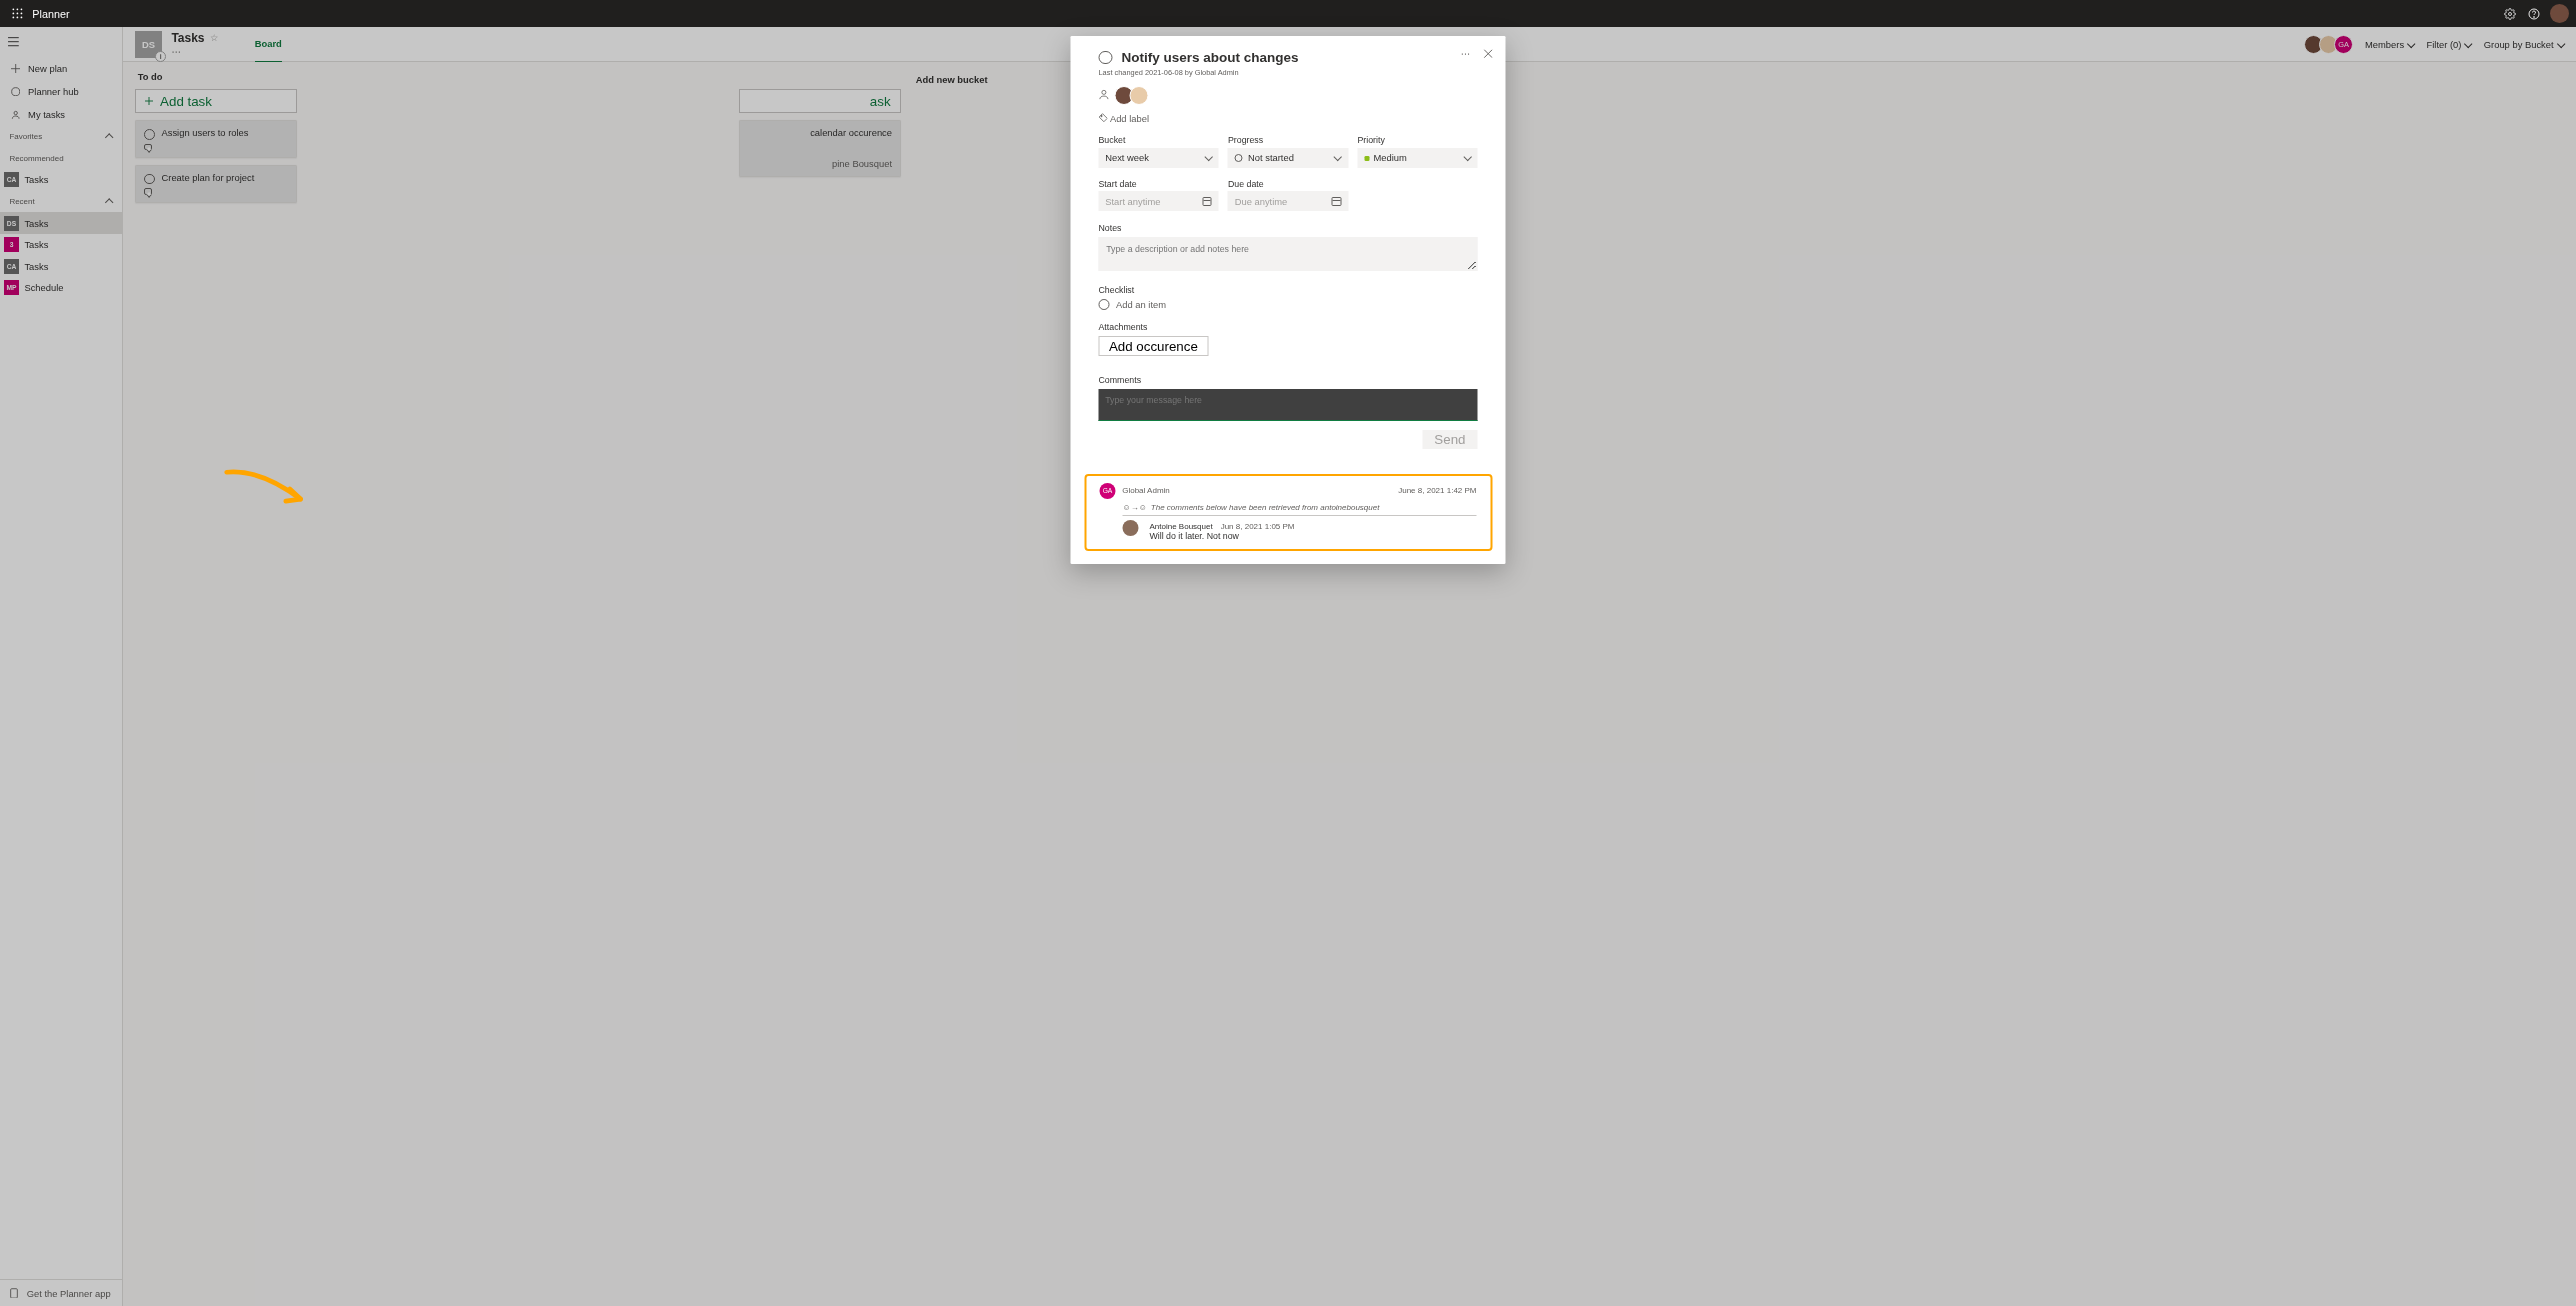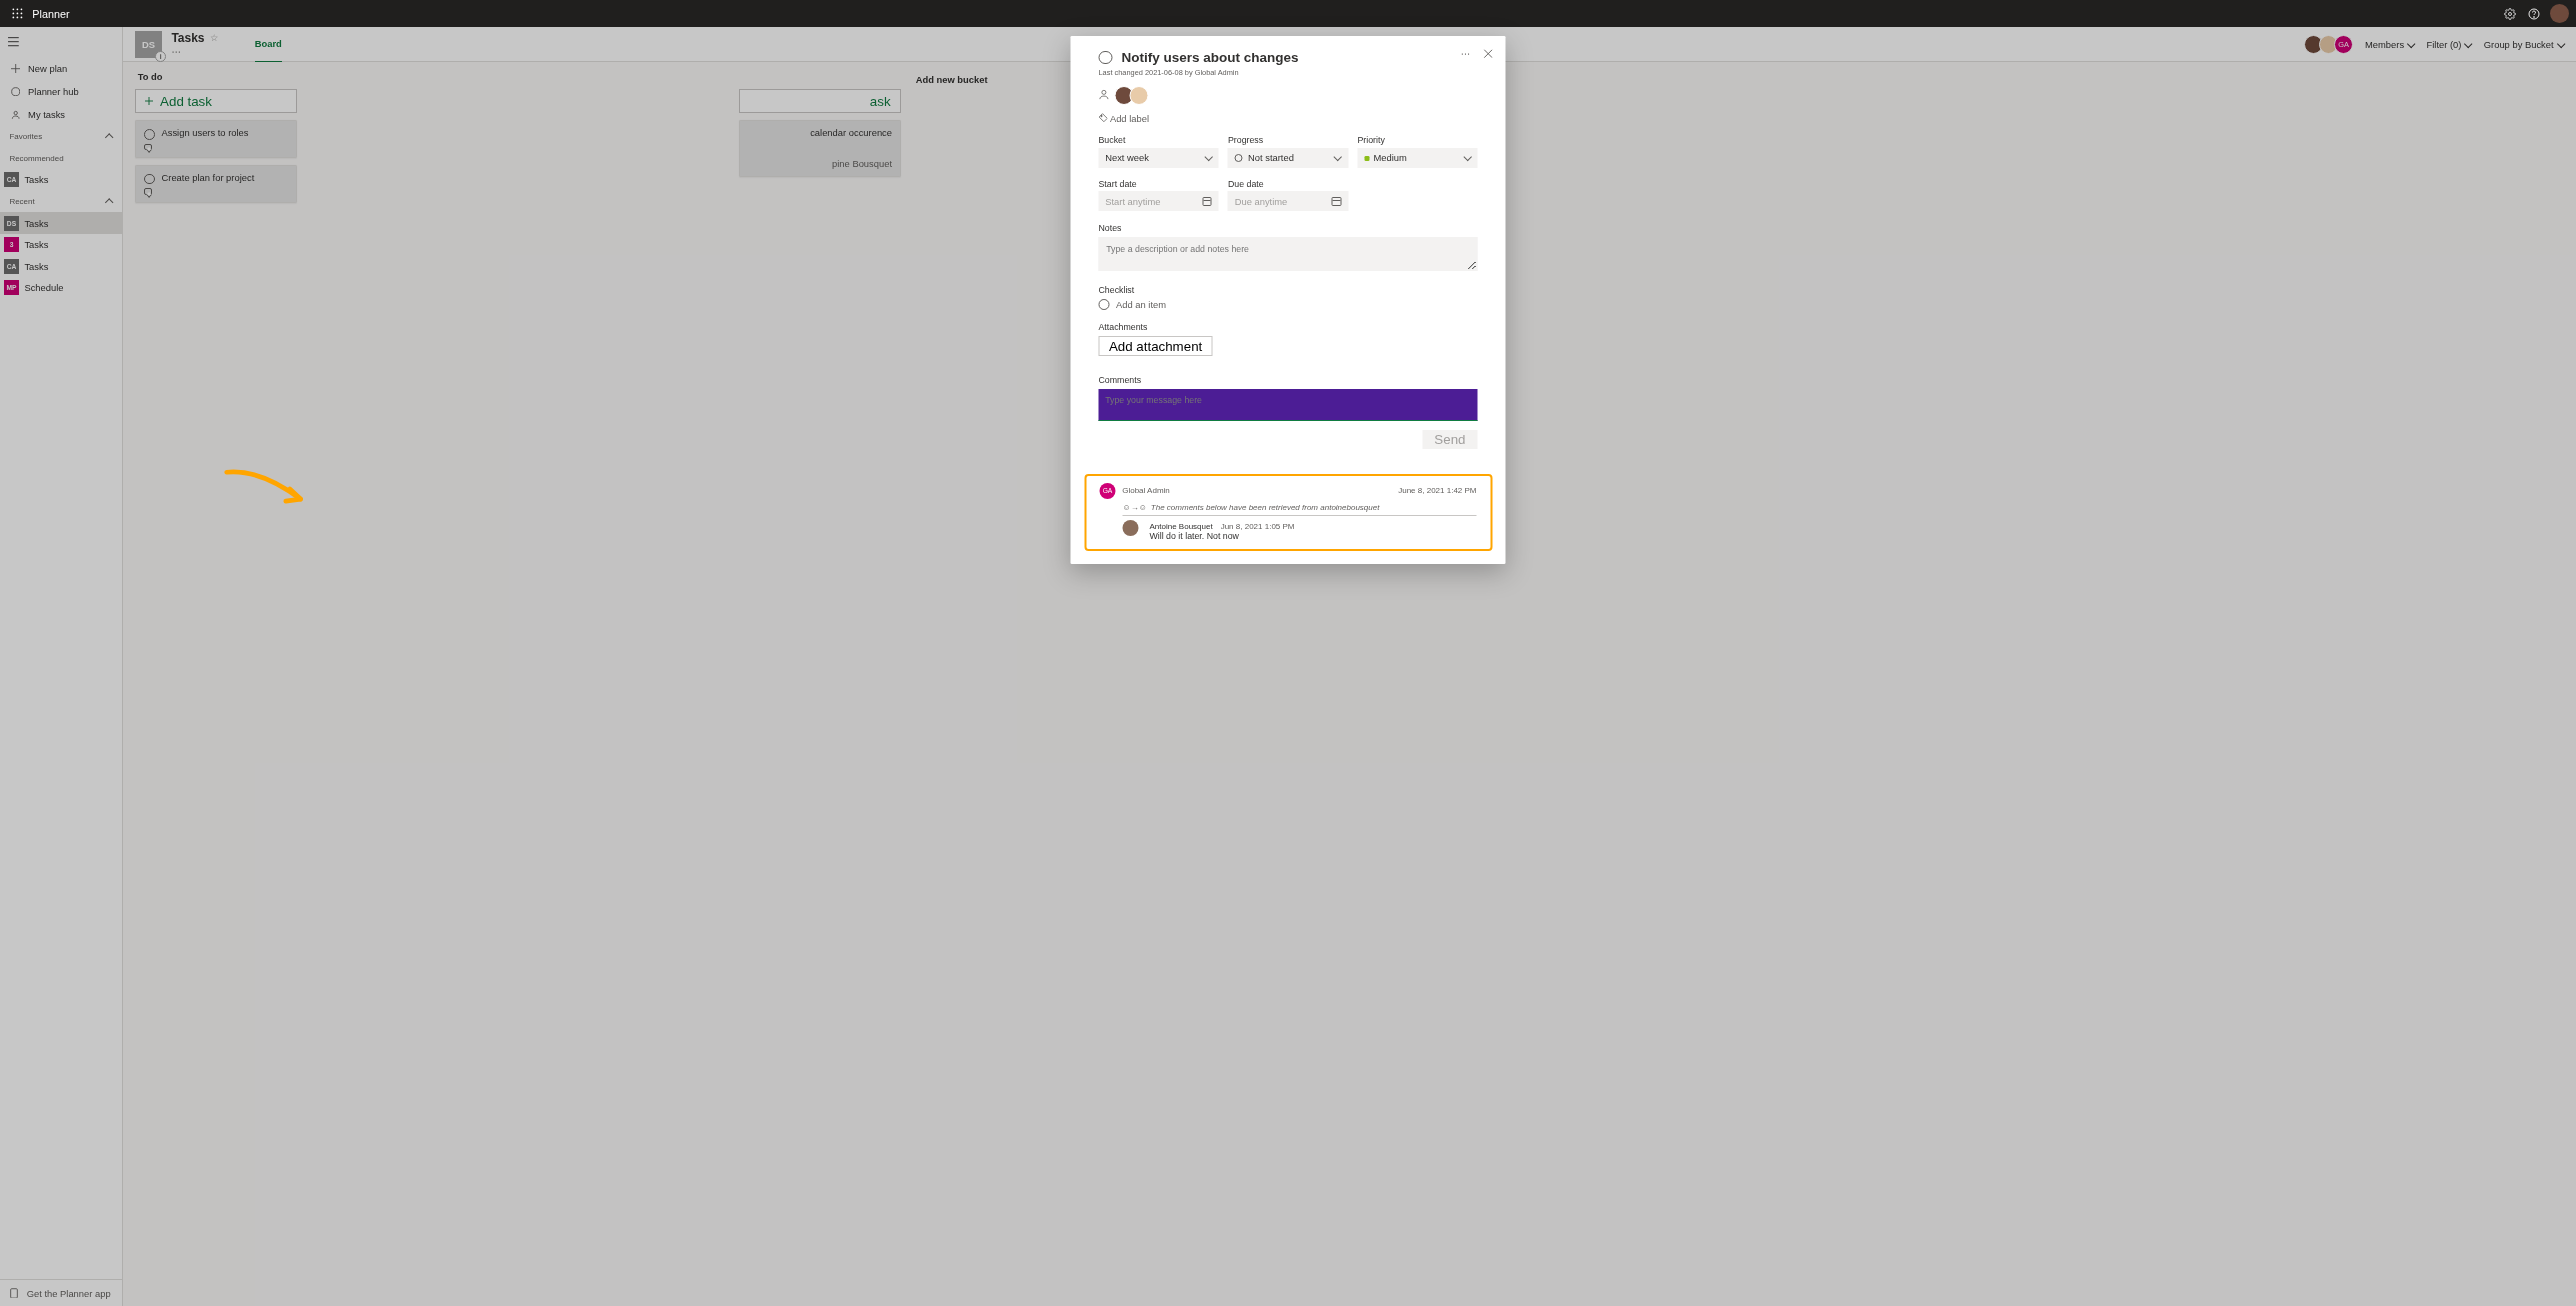--- a/index.html
+++ b/index.html
@@ -73,21 +73,21 @@
 .field-col { flex: 1; }
 .field-label { font-size: 8.8px; color: #323130; margin-bottom: 2.7px; }
 .dropdown { height: 20px; background: #f3f2f1; border: none; display: flex; align-items: center; justify-content: space-between; padding: 0 6.7px; cursor: pointer; color: #323130; }
 .dropdown .chev { color: #605e5c; font-size: 7.4px; }
 .dot-med { width: 5.4px; height: 5.4px; background: #8cbd18; border-radius: 1.3px; display: inline-block; margin-right: 4px; }
 .dateinput { height: 20px; background: #f3f2f1; border: none; display: flex; align-items: center; justify-content: space-between; padding: 0 6.7px; color: #a19f9d; }
 .section-label { font-size: 8.8px; margin-top: 12px; margin-bottom: 4px; }
 .notes-area { width: 100%; min-height: 34px; background: #f3f2f1; border: 0.7px solid #f3f2f1; padding: 5.4px 6.7px; color: #a19f9d; resize: vertical; font-family: inherit; font-size: 8.8px; }
 .checklist-add { display: flex; align-items: center; gap: 6.7px; color: #605e5c; cursor: pointer; }
 .add-attach-btn { height: 20px; border: 0.7px solid #c8c6c4; background: #fff; padding: 0 9.4px; cursor: pointer; }
-.comment-input { width: 100%; min-height: 28px; background: #4c1d95; border: none; border-bottom: 1.3px solid #107c41; padding: 5.4px 6.7px; color: #a19f9d; resize: none; font-family: inherit; font-size: 8.8px; }
+.comment-input { width: 100%; min-height: 28px; background: #404040; border: none; border-bottom: 1.3px solid #107c41; padding: 5.4px 6.7px; color: #a19f9d; resize: none; font-family: inherit; font-size: 8.8px; }
 .send-row { display: flex; justify-content: flex-end; margin-top: 6.7px; }
 .send-btn { height: 19px; padding: 0 12px; background: #f3f2f1; border: none; color: #a19f9d; cursor: pointer; }
 
 
 .comments-block { margin: 8px 13.5px 13.5px 13.5px; border: 2.7px solid #ffa500; border-radius: 4px; padding: 6.7px 13.5px 8px 13.5px; }
 .comment-head { display: flex; align-items: center; gap: 6.7px; }
 .ga-badge { width: 16px; height: 16px; border-radius: 50%; background: #cf0076; color: #fff; font-size: 6.7px; display: flex; align-items: center; justify-content: center; }
 .comment-meta { flex: 1; display: flex; justify-content: space-between; color: #605e5c; font-size: 8px; }
 .retrieved-line { margin: 4px 0 4px 23px; padding-bottom: 2.7px; border-bottom: 0.7px solid #c8c6c4; color: #605e5c; font-style: italic; font-size: 8px; display: flex; align-items: center; gap: 4px; }
 .sub-comment { display: flex; gap: 11px; margin-left: 23px; margin-top: 2.7px; }
@@ -400,21 +400,21 @@
       <div class="section-label">Notes</div>
       <textarea class="notes-area" placeholder="Type a description or add notes here" style=""></textarea>
 
       <div class="section-label">Checklist</div>
       <div class="checklist-add">
         <span style="width:10.8px;height:10.8px;border:1px solid #605e5c;border-radius:50%"></span>
         <span>Add an item</span>
       </div>
 
       <div class="section-label">Attachments</div>
-      <button class="add-attach-btn">Add attachment</button>
+      <button class="add-attach-btn">Add occurence</button>
 
       <div class="section-label" style="margin-top:19px">Comments</div>
       <textarea class="comment-input" placeholder="Type your message here" style=""></textarea>
       <div class="send-row">
         <button class="send-btn">Send</button>
       </div>
     </div>
 
     <div class="comments-block">
       <div class="comment-head">

